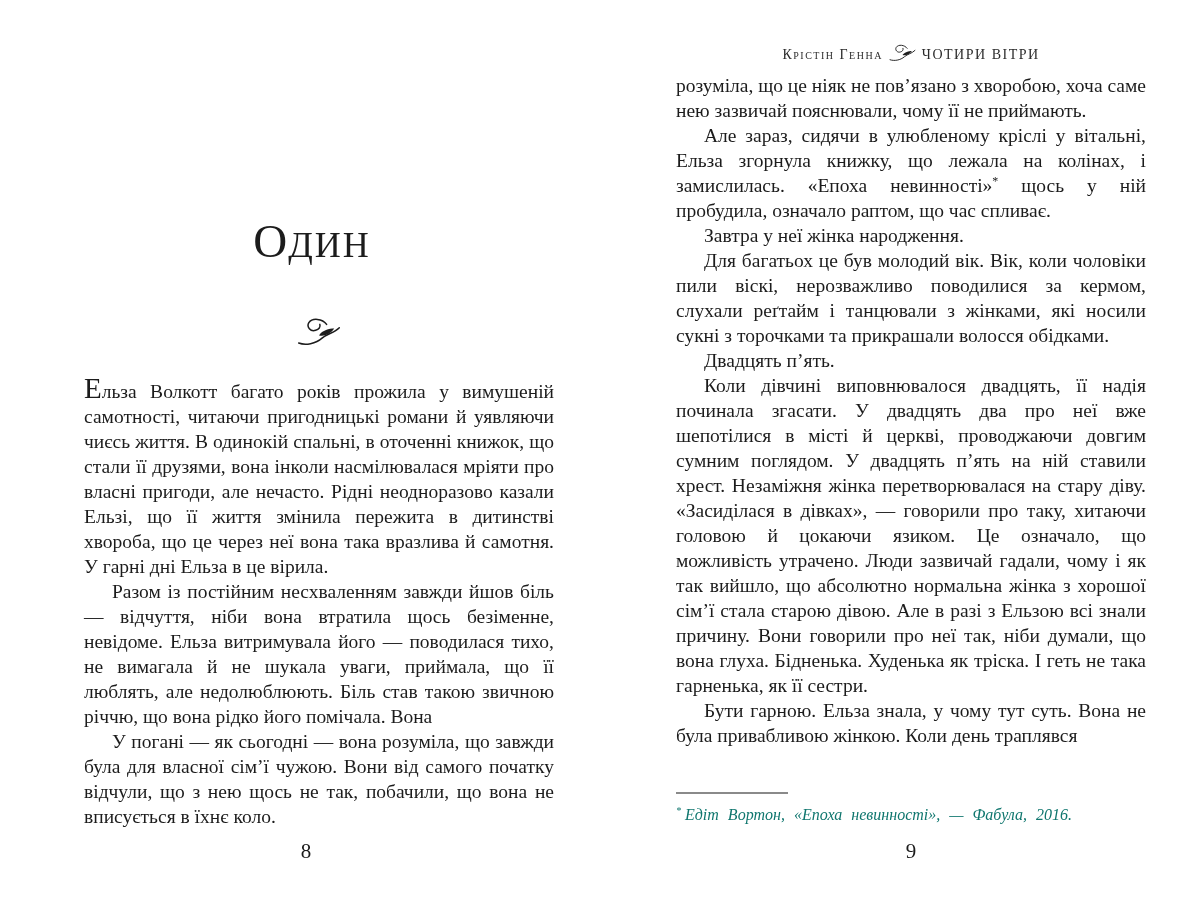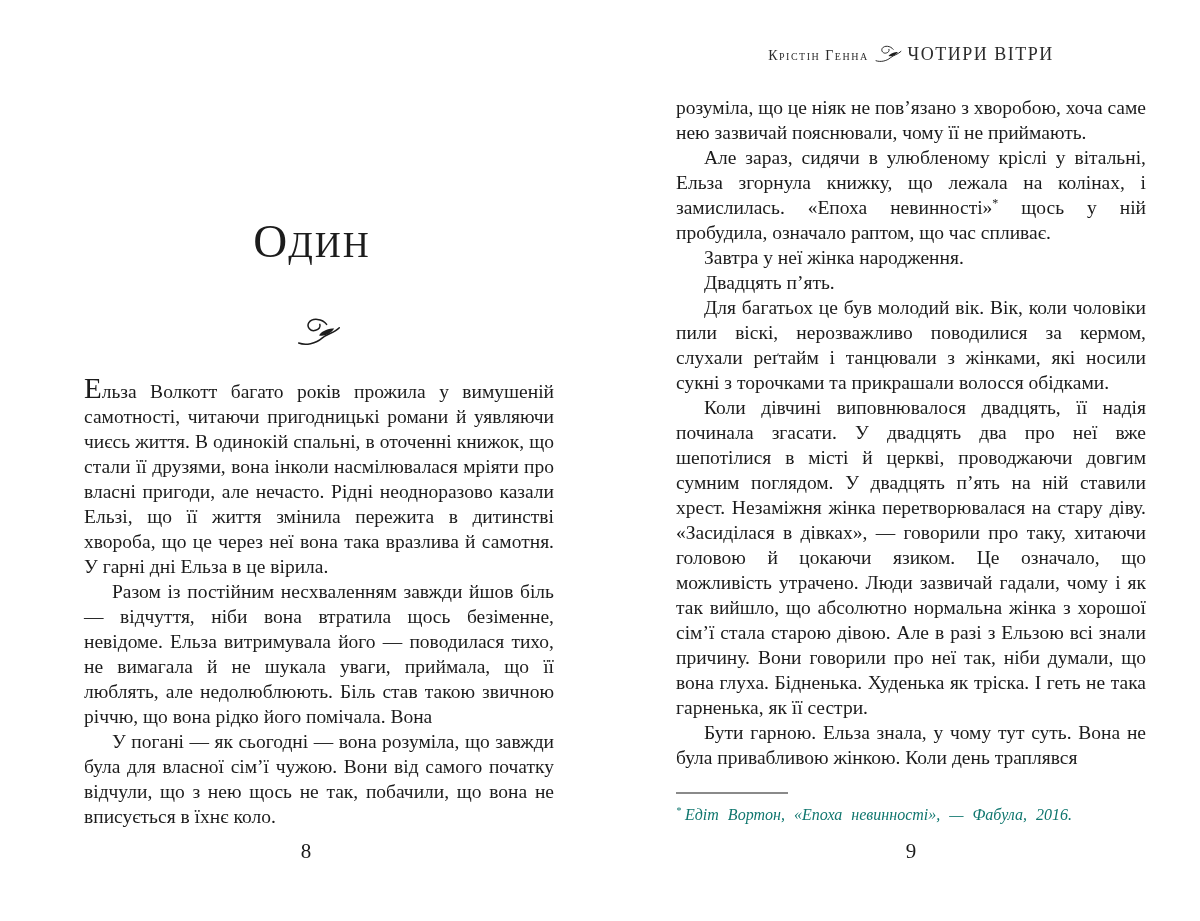--- a/index.html
+++ b/index.html
@@ -30,32 +30,32 @@
   .orn-left { top: 316px; }
 
   
   .body-text {
     position: absolute; left: 0; right: 0;
     font-size: 19.5px; line-height: 25px;
     text-align: justify;
     hyphens: auto;
   }
   .left-body  { top: 374px; }
-  .right-body { top: 73px; margin-top: 22px; }
+  .right-body { top: 73px; }
   .body-text p { margin: 0; }
   .body-text p.indent { text-indent: 28px; }
   .drop-initial { font-size: 29px; line-height: 1; }
 
   
   .running-header {
     position: absolute; top: 44px; left: 0; right: 0;
     text-align: center; white-space: nowrap; color: #2b2b2b;
   }
   .header-author { font-variant: small-caps; font-size: 14px; letter-spacing: 1.5px; }
-  .header-title  { font-size: 18px; letter-spacing: 1.5px; }
+  .header-title  { font-size: 14px; letter-spacing: 1.5px; }
   .header-orn svg { vertical-align: -3px; margin: 0 6px; }
 
   sup.ref { font-size: 12px; vertical-align: super; line-height: 0; }
 
   
   .footnote-rule {
     position: absolute; top: 792px; left: 0;
     width: 112px; border-top: 2px solid #8a8a8a;
   }
   .footnote {
@@ -105,22 +105,22 @@
         <path d="M35,8 C30,1 18,0 14,6 C11,11 16,17 22,15 C26,14 28,11 27,8"></path>
         <path d="M2,30 C10,33 22,31 30,24 C36,19 44,18 50,12"></path>
         <path class="leaf" d="M26,21 C30,15 38,13 44,13 C40,19 32,23 26,21 Z"></path>
       </svg></span><span class="header-title">ЧОТИРИ ВІТРИ</span>
   </header>
 
   <div class="body-text right-body">
     <p>розуміла, що це ніяк не пов’язано з хворобою, хоча саме нею зазвичай пояснювали, чому її не приймають.</p>
     <p class="indent"><span>Але зараз, сидячи в улюбленому кріслі у вітальні, Ельза згорнула книжку, що лежала на колінах, і замислилась. «Епоха невинності»</span><sup class="ref">*</sup><span> щось у ній пробудила, означало раптом, що час спливає.</span></p>
     <p class="indent">Завтра у неї жінка народження.</p>
+    <p class="indent">Для багатьох це був молодий вік. Вік, коли чоловіки пили віскі, нерозважливо поводилися за кермом, слухали реґтайм і танцювали з жінками, які носили сукні з торочками та прикрашали волосся обідками.</p>
     <p class="indent">Двадцять п’ять.</p>
-    <p class="indent">Для багатьох це був молодий вік. Вік, коли чоловіки пили віскі, нерозважливо поводилися за кермом, слухали реґтайм і танцювали з жінками, які носили сукні з торочками та прикрашали волосся обідками.</p>
     <p class="indent">Коли дівчині виповнювалося двадцять, її надія починала згасати. У двадцять два про неї вже шепотілися в місті й церкві, проводжаючи довгим сумним поглядом. У двадцять п’ять на ній ставили хрест. Незаміжня жінка перетворювалася на стару діву. «Засиділася в дівках», — говорили про таку, хитаючи головою й цокаючи язиком. Це означало, що можливість утрачено. Люди зазвичай гадали, чому і як так вийшло, що абсолютно нормальна жінка з хорошої сім’ї стала старою дівою. Але в разі з Ельзою всі знали причину. Вони говорили про неї так, ніби думали, що вона глуха. Бідненька. Худенька як тріска. І геть не така гарненька, як її сестри.</p>
     <p class="indent">Бути гарною. Ельза знала, у чому тут суть. Вона не була привабливою жінкою. Коли день траплявся</p>
   </div>
 
   <div class="footnote-rule"></div>
   <div class="footnote"><span class="fn-marker">*</span><span>Едіт Вортон, «Епоха невинності», — Фабула, 2016.</span></div>
 
   <div class="page-num">9</div>
 </section>
 

